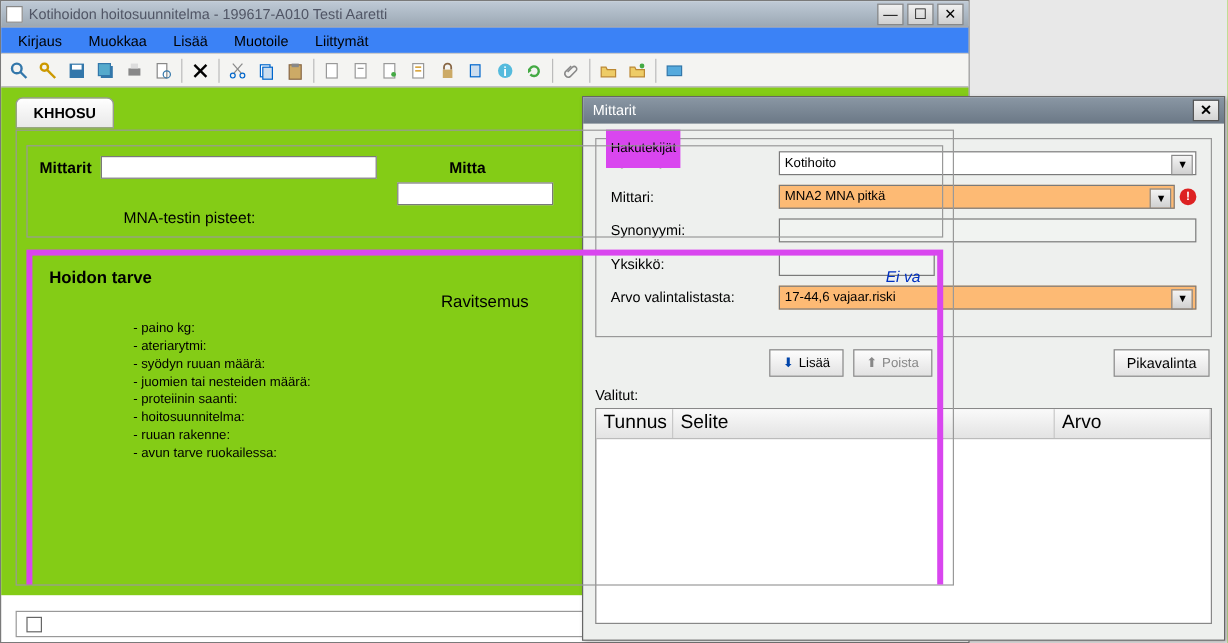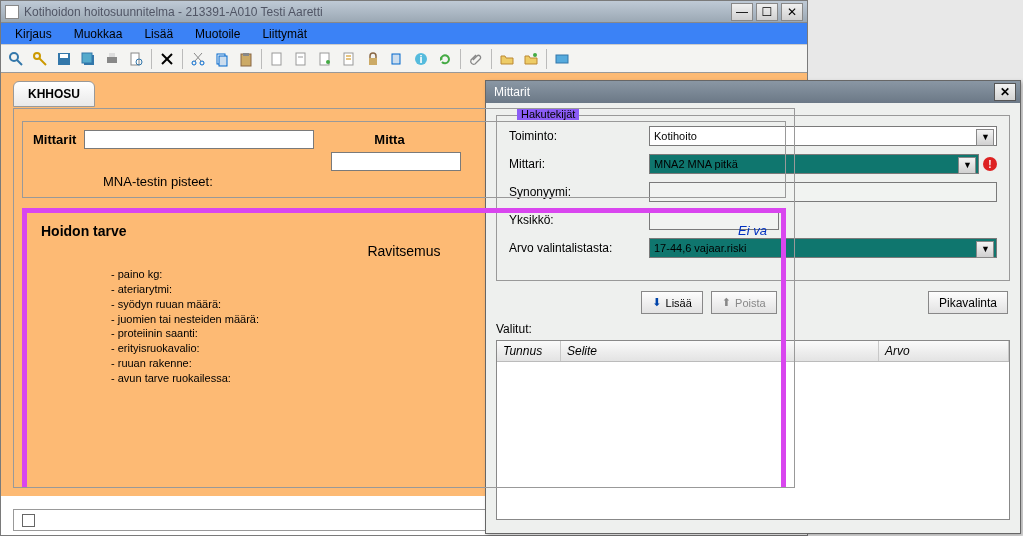--- a/index.html
+++ b/index.html
@@ -15,21 +15,21 @@
 
 .menubar { height: 22px; background: #3b82f6; display: flex; align-items: center; padding: 0 4px; gap: 2px; border-bottom: 1px solid #ccc; }
 .menu-item { padding: 3px 10px; cursor: default; font-size: 12px; }
 
 .toolbar { height: 28px; background: #f4f4f2; display: flex; align-items: center; padding: 2px 4px; gap: 2px; border-bottom: 1px solid #999; }
 .tool-btn { width: 22px; height: 22px; display: flex; align-items: center; justify-content: center; cursor: pointer; border: 1px solid transparent; }
 .tool-sep { width: 1px; height: 20px; background: #bbb; margin: 0 2px; }
 .tool-ico { width: 16px; height: 16px; }
 
 
-.content-area { background: #fdba74; padding: 8px 12px; }
+.content-area { background: #84cc16; padding: 8px 12px; }
 .tab-strip { position: relative; height: 28px; }
 .tab-active { display: inline-block; background: linear-gradient(to bottom, #fff, #e9e9e9); border: 1px solid #999; border-radius: 6px 6px 0 0; padding: 5px 14px; font-weight: bold; font-size: 12px; position: relative; z-index: 2; }
 .tab-content-border { border: 1px solid #999; margin-top: -1px; padding: 2px; position: relative; z-index: 1; }
 .check-row { position: absolute; right: 30px; top: 6px; display: flex; align-items: center; gap: 5px; font-weight: bold; font-size: 12px; }
 .chk { width: 13px; height: 13px; background: #fff; border: 1px solid #666; }
 
 .inner-section { border: 1px solid #999; margin: 10px 6px; padding: 8px 10px; position: relative; }
 .row { display: flex; align-items: center; margin-bottom: 3px; }
 .bold-lbl { font-weight: bold; font-size: 13px; margin-right: 8px; }
 .txt-input { flex: 1; border: 1px solid #7a7a7a; background: #fff; height: 19px; padding: 0 3px; }
@@ -47,49 +47,49 @@
 .drop-style::after { content: "▾"; position: absolute; right: 4px; top: 1px; font-size: 10px; }
 
 
 .dialog { position: absolute; left: 485px; top: 80px; width: 536px; height: 454px; background: #eef0ee; border: 1px solid #666; box-shadow: 2px 2px 4px rgba(0,0,0,0.25); }
 .dlg-title { height: 22px; background: linear-gradient(to bottom, #8a97a4, #6b7886); display: flex; align-items: center; justify-content: space-between; padding: 0 4px; }
 .dlg-title-text { color: #fff; font-size: 12px; padding-left: 4px; }
 .dlg-close { width: 22px; height: 18px; background: linear-gradient(to bottom,#f2f2f2,#d4d4d4); border: 1px solid #555; display: flex; align-items: center; justify-content: center; font-family: Arial; font-weight: bold; font-size: 12px; }
 
 .dlg-body { padding: 6px 10px; }
 .fieldset { border: 1px solid #999; padding: 10px 12px 14px; position: relative; margin-top: 6px; }
-.legend { position: absolute; top: -8px; left: 20px; background: #8b5cf6; padding: 0 4px; font-size: 11px; }
+.legend { position: absolute; top: -8px; left: 8px; background: #d946ef; padding: 10px 4px; font-size: 11px; }
 .frow { display: flex; align-items: center; margin-bottom: 8px; }
 .flabel { width: 140px; font-size: 12px; }
 .fcombo, .ftext { flex: 1; height: 20px; border: 1px solid #7a7a7a; background: #fff; padding: 0 4px; position: relative; font-size: 12px; display: flex; align-items: center; }
-.fcombo.green { background: #0f766e; }
+.fcombo.green { background: #fdba74; }
 .fcombo::after { content: ""; position: absolute; right: 2px; top: 2px; width: 16px; height: 15px; background: linear-gradient(to bottom,#f4f4f4,#d0d0d0); border: 1px solid #888; }
 .fcombo .caretv { position: absolute; right: 6px; top: 5px; font-size: 9px; z-index: 2; }
 .ftext { background: #f1f3f1; max-width: 130px; flex: 0 0 130px; }
 .alert-ico { width: 14px; height: 14px; background: #d22; border-radius: 50%; margin-left: 4px; color: #fff; display: flex; align-items: center; justify-content: center; font-size: 10px; font-weight: bold; }
 
 .btn-row { display: flex; gap: 8px; justify-content: flex-end; padding: 10px 2px 6px; align-items: center; }
 .std-btn { height: 23px; padding: 0 10px; background: linear-gradient(to bottom,#fdfdfd,#e2e2e2); border: 1px solid #888; display: flex; align-items: center; gap: 4px; font-size: 12px; cursor: pointer; }
 .std-btn.dis { color: #888; }
 .valitut-lbl { font-size: 12px; padding: 2px 0; }
 
 .grid { border: 1px solid #888; background: #fff; height: 180px; margin-top: 2px; }
 .grid-head { display: flex; background: linear-gradient(to bottom,#fafafa,#e3e3e3); border-bottom: 1px solid #bbb; }
-.gh { padding: 3px 6px; border-right: 1px solid #c8c8c8; font-size: 12px; font-style: italic; }
+.gh { padding: 3px 6px; border-right: 1px solid #c8c8c8; font-size: 16px; }
 .gh1 { width: 64px; } .gh2 { flex: 1; } .gh3 { width: 130px; }
 
 svg { display: block; }
 </style>
 </head>
 <body>
 
 <div class="main-window">
   <div class="titlebar">
     <div class="titlebar-icon"></div>
-    <div class="titlebar-text">Kotihoidon hoitosuunnitelma - 213391-A010 Testi Aaretti</div>
+    <div class="titlebar-text">Kotihoidon hoitosuunnitelma - 199617-A010 Testi Aaretti</div>
     <div class="titlebar-btns">
       <div class="titlebar-btn">—</div>
       <div class="titlebar-btn">☐</div>
       <div class="titlebar-btn">✕</div>
     </div>
   </div>
 
   <div class="menubar">
     <div class="menu-item">Kirjaus</div>
     <div class="menu-item">Muokkaa</div>
@@ -267,21 +267,21 @@
           <span class="hoidon-title">Hoidon tarve</span>
           <span class="eival">Ei va</span>
         </div>
         <div class="ravits">Ravitsemus</div>
         <div class="bullet-list">
           <div>- paino kg:</div>
           <div>- ateriarytmi:</div>
           <div>- syödyn ruuan määrä:</div>
           <div>- juomien tai nesteiden määrä:</div>
           <div>- proteiinin saanti:</div>
-          <div>- erityisruokavalio:</div>
+          <div>- hoitosuunnitelma:</div>
           <div>- ruuan rakenne:</div>
           <div>- avun tarve ruokailessa:</div>
         </div>
       </div>
 
     </div>
   </div>
 
   <div class="bottom-section">
     <div class="chk" style="margin-right:auto;"></div>

